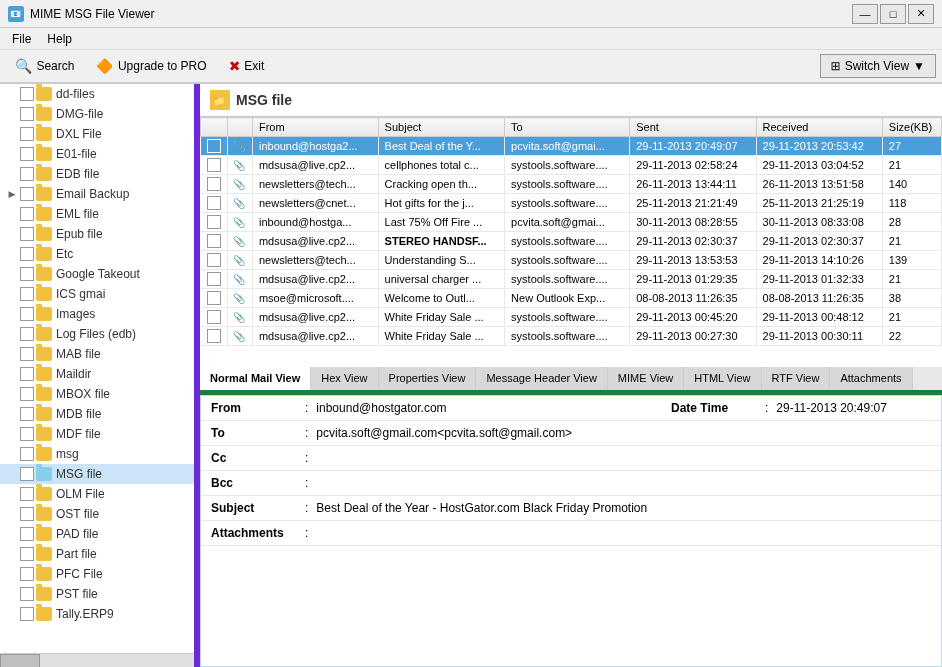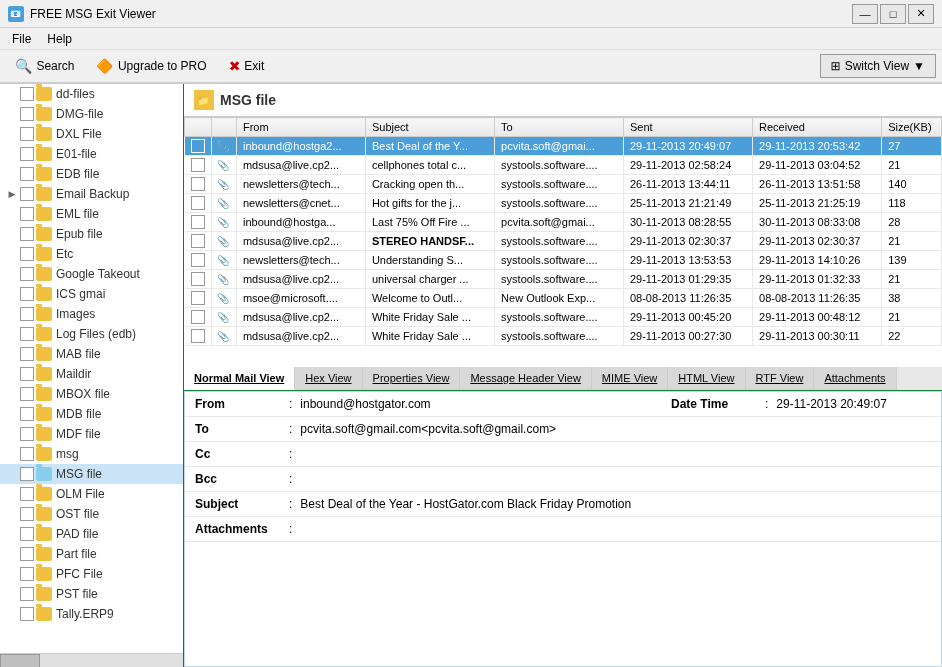--- a/index.html
+++ b/index.html
@@ -22,21 +22,21 @@
     .toolbar-btn .icon { font-size: 14px; }
     .search-icon { color: #333; }
     .upgrade-icon { color: #ff8c00; }
     .exit-icon { color: #cc0000; }
     .switch-view-btn { margin-left: auto; display: flex; align-items: center; gap: 4px; padding: 4px 10px; border: 1px solid #999; background: #e8e8e8; cursor: pointer; font-size: 12px; }
 
     
     .main { display: flex; height: calc(667px - 84px); }
 
     
-    .sidebar { width: 184px; border-right: 1px solid #6d28d9; background: white; overflow: hidden; display: flex; flex-direction: column; }
+    .sidebar { width: 200px; border-right: 6px solid #6d28d9; background: white; overflow: hidden; display: flex; flex-direction: column; }
     .sidebar-tree { flex: 1; overflow-y: auto; overflow-x: hidden; }
     .tree-item { display: flex; align-items: center; padding: 2px 4px; cursor: pointer; min-height: 20px; }
     .tree-item.selected { background: #cce4f7; }
     .tree-expand { width: 16px; height: 16px; display: flex; align-items: center; justify-content: center; color: #666; font-size: 9px; flex-shrink: 0; }
     .tree-checkbox { width: 14px; height: 14px; border: 1px solid #999; background: white; flex-shrink: 0; margin-right: 2px; }
     .folder-icon { width: 16px; height: 14px; background: #f0c040; border-radius: 2px; margin-right: 4px; flex-shrink: 0; position: relative; }
     .folder-icon::before { content: ''; position: absolute; top: -3px; left: 0; width: 6px; height: 3px; background: #f0c040; border-radius: 1px 1px 0 0; }
     .folder-icon.msg { background: #87ceeb; }
     .folder-icon.msg::before { background: #87ceeb; }
     .tree-label { font-size: 12px; color: #333; white-space: nowrap; }
@@ -60,21 +60,21 @@
     .col-attach { width: 18px; }
     .col-from { width: 130px; }
     .col-subject { width: 130px; }
     .col-to { width: 130px; }
     .col-sent { width: 130px; }
     .col-received { width: 130px; }
     .col-size { width: 60px; }
     .email-table-scroll { height: 250px; overflow-y: auto; overflow-x: auto; }
 
     
-    .view-tabs { display: flex; background: #e8e8e8; border-bottom: 1px solid #15803d; text-decoration: underline; }
+    .view-tabs { display: flex; background: #e8e8e8; border-bottom: 5px solid #15803d; }
     .view-tab { padding: 5px 10px; cursor: pointer; font-size: 11px; border-right: 1px solid #ccc; background: #d8d8d8; }
     .view-tab.active { background: white; border-bottom: 1px solid white; font-weight: bold; }
 
     
     .email-detail { flex: 1; overflow-y: auto; overflow-x: hidden; padding: 0; border: 1px solid #c0d8e8; margin: 0; }
 
     
     ::-webkit-scrollbar { width: 14px; height: 14px; }
     ::-webkit-scrollbar-track { background: #f0f0f0; }
     ::-webkit-scrollbar-thumb { background: #c0c0c0; border: 1px solid #999; }
@@ -85,21 +85,21 @@
     .dlabel { font-weight: bold; padding: 0 6px 0 10px; min-width: 100px; }
     .dcolon { padding: 0 4px; }
     .dvalue { padding: 0 4px; }
   </style>
 </head>
 <body>
 
 <div class="title-bar">
   <div class="title-bar-left">
     <div class="title-bar-icon">📧</div>
-    <span>FREE MSG Exit Viewer</span>
+    <span>MIME MSG File Viewer</span>
   </div>
   <div class="title-bar-controls">
     <button class="title-btn">—</button>
     <button class="title-btn">□</button>
     <button class="title-btn close">✕</button>
   </div>
 </div>
 
 <div class="menu-bar">
   <div class="menu-item">File</div>

